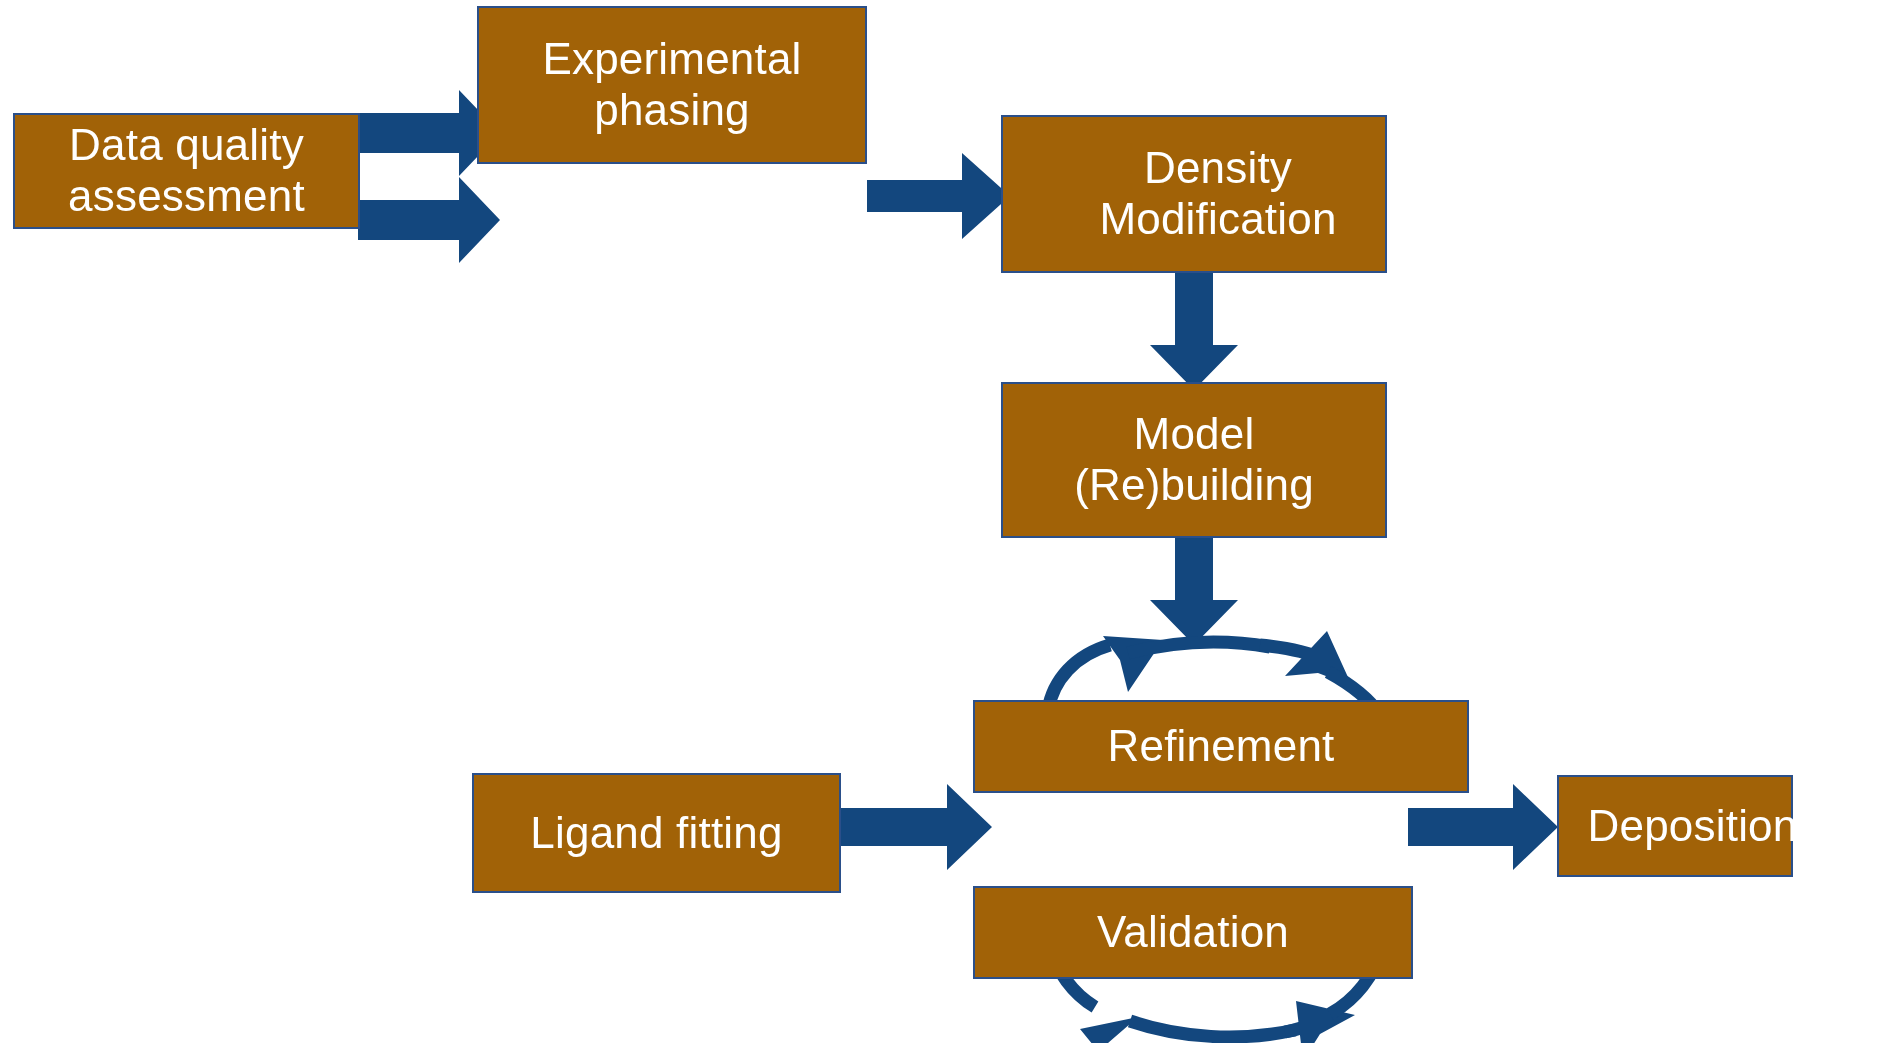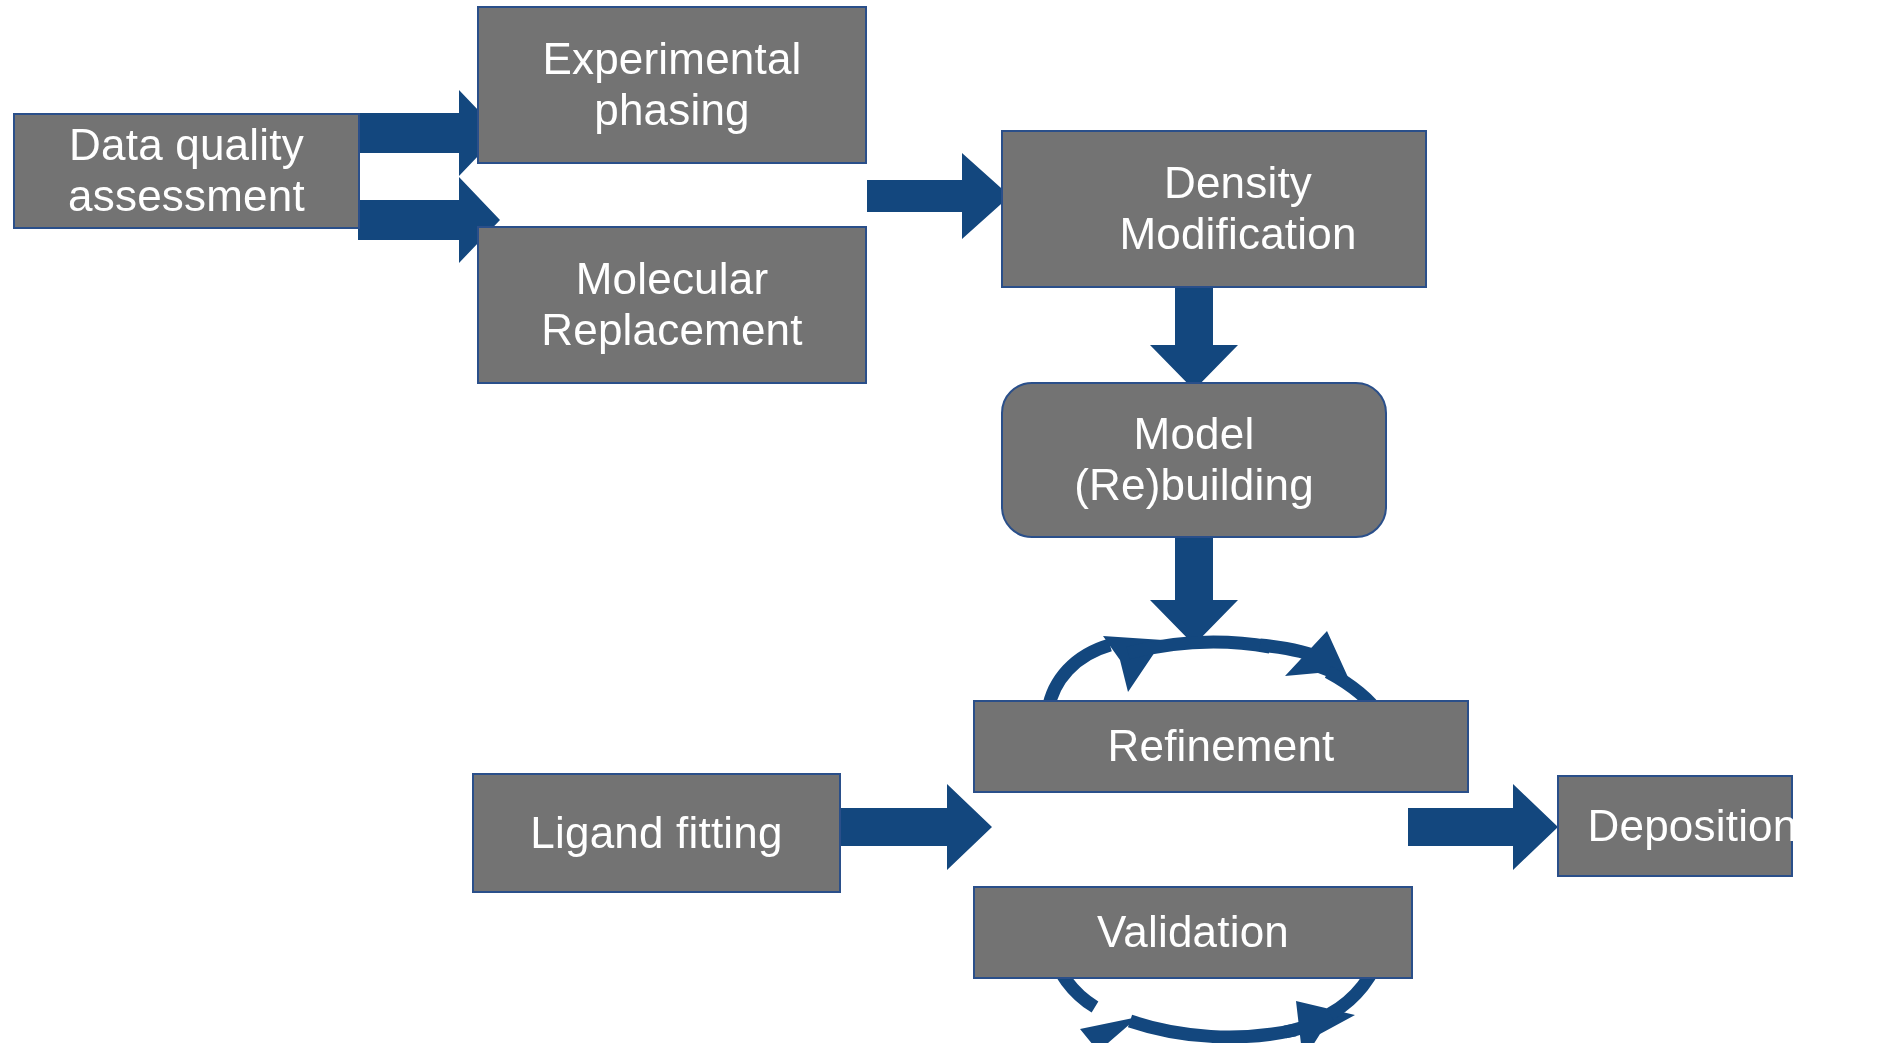--- a/index.html
+++ b/index.html
@@ -10,21 +10,21 @@
   #canvas {
     position: relative;
     width: 1903px;
     height: 1043px;
     background: #ffffff;
     overflow: hidden;
     font-family: "Liberation Sans", sans-serif;
   }
   .node {
     position: absolute;
-    background: #737373;
+    background: #a16207;
     border: 2px solid #2A4F8A;
     box-sizing: border-box;
     color: #ffffff;
     display: flex;
     align-items: center;
     justify-content: center;
     text-align: center;
     line-height: 1.15;
     font-size: 44px;
     font-weight: 400;
@@ -110,27 +110,25 @@
       <path fill="none" stroke="#13477E" stroke-width="13" d="M 1330,1014 C 1355,1000 1375,976 1382,946"></path>
     </g>
   </svg>
 
   <div class="node" style="left:13px; top:113px; width:347px; height:116px;">Data quality
 assessment</div>
 
   <div class="node" style="left:477px; top:6px; width:390px; height:158px;">Experimental
 phasing</div>
 
-  <div class="node" style="left:477px; top:226px; width:390px; height:158px;">Molecular
-Replacement</div>
 
-  <div class="node" style="left:1001px; top:130px; width:426px; height:158px;padding-left:48px;">Density
+  <div class="node" style="left:1001px; top:115px; width:386px; height:158px;padding-left:48px;">Density
 Modification</div>
 
-  <div class="node" style="left:1001px; top:382px; width:386px; height:156px;border-radius:31px;">Model
+  <div class="node" style="left:1001px; top:382px; width:386px; height:156px;">Model
 (Re)building</div>
 
   <div class="node" style="left:973px; top:700px; width:496px; height:93px;">Refinement</div>
 
   <div class="node" style="left:973px; top:862px; width:440px; height:93px;margin-top:24px;">Validation</div>
 
   <div class="node" style="left:472px; top:773px; width:369px; height:120px;">Ligand fitting</div>
 
   <div class="node" style="left:1557px; top:775px; width:236px; height:102px;padding-left:35px;">Deposition</div>
 

